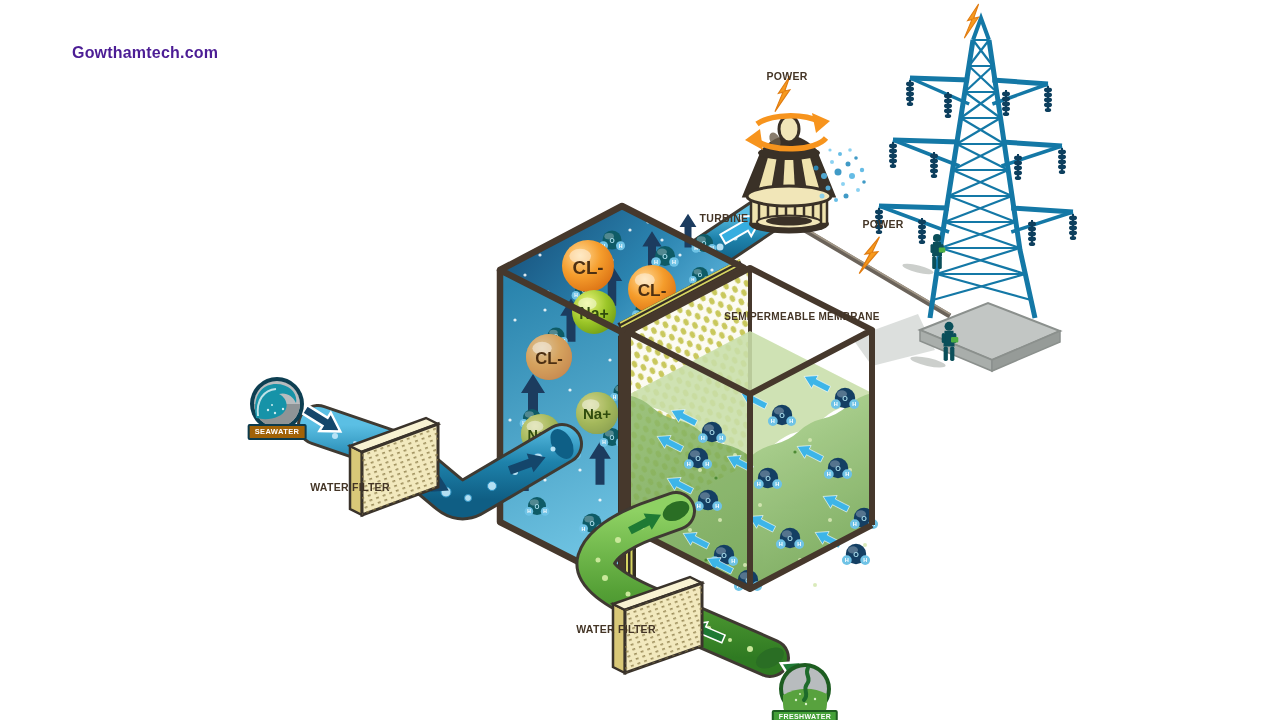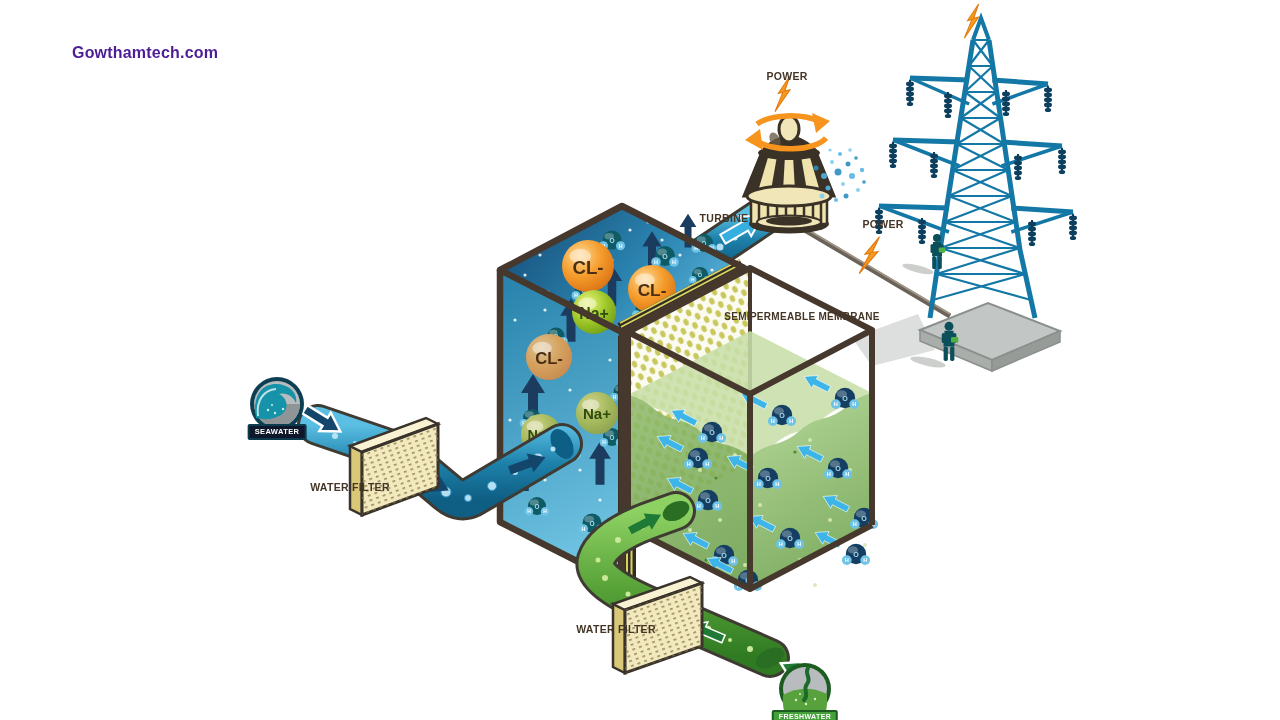--- a/index.html
+++ b/index.html
@@ -5,21 +5,21 @@
   html,body{margin:0;padding:0;background:#ffffff;}
   .stage{position:relative;width:1280px;height:720px;background:#ffffff;overflow:hidden;
          font-family:"Liberation Sans",sans-serif;}
   .stage svg{position:absolute;left:0;top:0;}
   #watermark{position:absolute;left:72px;top:44px;font-size:16px;font-weight:700;
              color:#4c1d95;letter-spacing:.2px;}
   .lbl{position:absolute;font-weight:700;color:#443526;transform:translate(-50%,0);
        letter-spacing:.3px;white-space:nowrap;font-size:10.5px;}
   .badge{position:absolute;transform:translate(-50%,0);color:#ffffff;font-weight:800;
          letter-spacing:.4px;padding:1px 5px 2px;border-radius:2px;white-space:nowrap;}
-  .badge.sea{background:#0f172a;border:2px solid #0c3b4d;font-size:7.5px;}
+  .badge.sea{background:#a16207;border:2px solid #0c3b4d;font-size:7.5px;}
   .badge.fresh{background:#44A038;border:2px solid #1d5c20;font-size:7px;}
 </style>
 </head>
 <body>
 
 <div class="stage">
 
 <svg id="art" width="1280" height="720" viewBox="0 0 1280 720">
   <defs>
     <linearGradient id="gTop" x1="540" y1="200" x2="700" y2="340" gradientUnits="userSpaceOnUse">

